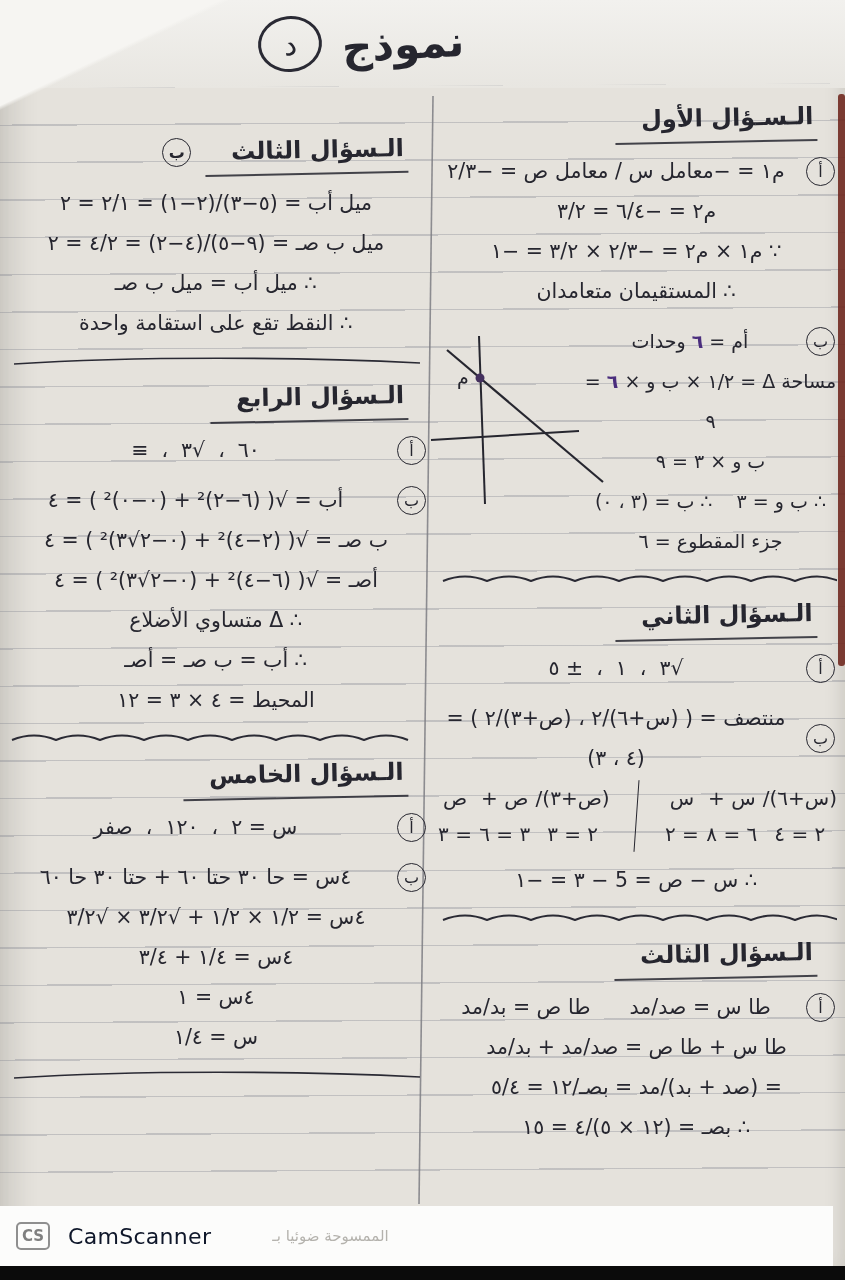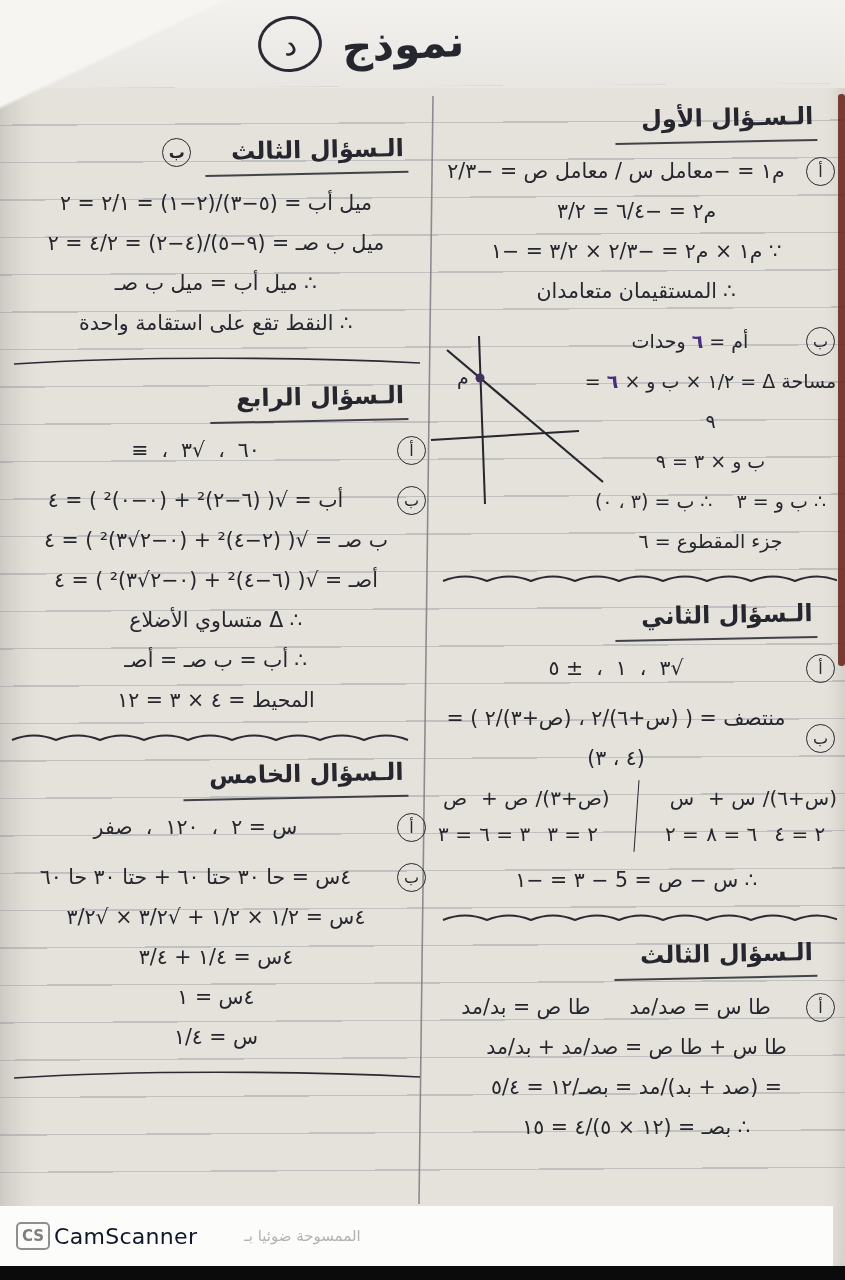--- a/index.html
+++ b/index.html
@@ -40,21 +40,21 @@
   .indent-left .line-row:nth-child(-n+5) .lc{padding-left:148px;font-size:19px;}
   .hl{color:#4a2d7d;font-weight:700;}
   .dual{display:flex;direction:rtl;justify-content:center;align-items:stretch;
         gap:26px;margin:2px 0 8px;}
   .dual .side{display:flex;}
   .dual .side .lc{line-height:36px;font-size:20px;}
   .dual .sep{width:2.2px;background:#26262f;transform:rotate(4deg);border-radius:2px;}
   .sec-div{display:block;margin:6px 0 8px;}
   .sketch{position:absolute;left:427px;top:332px;}
   .footer-strip{position:absolute;left:0;right:12px;bottom:14px;height:60px;background:#fcfcfb;
-        display:flex;align-items:center;gap:4px;padding-left:16px;direction:ltr;}
+        display:flex;align-items:center;gap:18px;padding-left:16px;direction:ltr;}
   .cs-badge{display:inline-flex;align-items:center;justify-content:center;
         border:2.2px solid #8f8f8f;border-radius:5px;color:#7f7f7f;font-weight:700;
         font-size:15px;width:30px;height:24px;}
   .cs-brand{color:#0f172a;font-size:22px;letter-spacing:.3px;}
   .cs-ar{color:#b4b2ad;font-size:15px;margin-left:43px;}
   .bottom-bar{position:absolute;left:0;right:0;bottom:0;height:14px;background:#0b0b0b;}
 </style>
 </head>
 <body>
 

